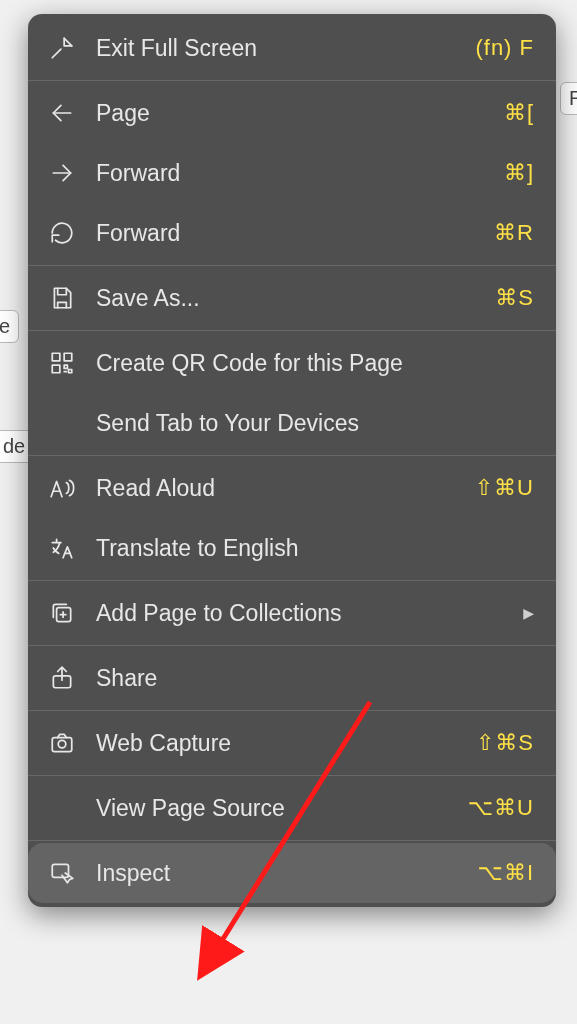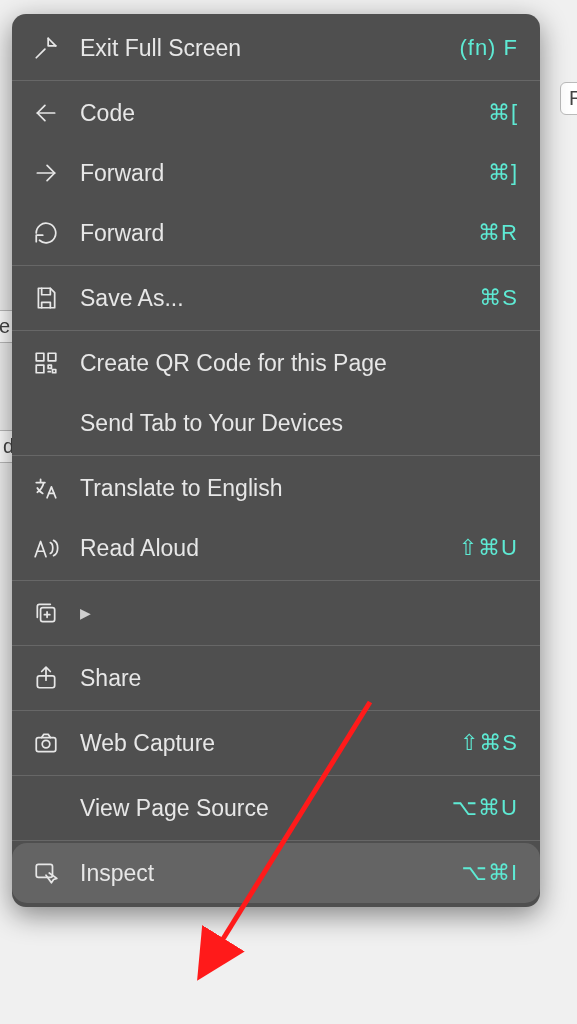--- a/index.html
+++ b/index.html
@@ -1,24 +1,24 @@
 <!DOCTYPE html>
 <html><head>
 <meta charset="utf-8">
 <style>
   html,body{margin:0;padding:0;width:577px;height:1024px;background:#f0f0f0;font-family:-apple-system,BlinkMacSystemFont,"Segoe UI",Helvetica,Arial,sans-serif;overflow:hidden;}
   .bg-frag{position:absolute;background:#fff;border:1px solid #bbb;border-radius:6px;color:#444;font-size:20px;padding:4px 8px;}
-  .menu{position:absolute;left:12px;top:14px;width:528px;background:#4f4f4f;border-radius:14px;box-shadow:0 8px 28px rgba(0,0,0,.45);padding:4px 0;}
+  .menu{position:absolute;left:28px;top:14px;width:528px;background:#4f4f4f;border-radius:14px;box-shadow:0 8px 28px rgba(0,0,0,.45);padding:4px 0;}
   .sep{height:1px;background:rgba(255,255,255,.14);margin:2px 0;}
   .item{display:flex;align-items:center;gap:18px;padding:14px 22px 14px 18px;color:#e7e7e7;font-size:23px;cursor:default;}
   .item.highlight{background:rgba(255,255,255,.12);border-radius:15px;}
   .ico{width:32px;height:32px;display:flex;align-items:center;justify-content:center;flex:0 0 32px;}
   .ico svg{width:26px;height:26px;stroke:#e7e7e7;stroke-width:1.6;fill:none;stroke-linecap:round;stroke-linejoin:round;}
   .lbl{flex:1 1 auto;}
-  .sc{flex:0 0 auto;color:#5eead4;font-size:22px;letter-spacing:1px;}
+  .sc{flex:0 0 auto;color:#fde047;font-size:22px;letter-spacing:1px;}
   .sub{flex:0 0 auto;color:#cfcfcf;font-size:14px;}
   #arrow{position:absolute;pointer-events:none;}
 </style>
 </head>
 <body>
 
 <div class="bg-frag" style="left:560px;top:82px;">RI</div>
 <div class="bg-frag" style="left:-10px;top:310px;">e</div>
 <div class="bg-frag" style="left:-6px;top:430px;">de</div>
 
@@ -38,21 +38,21 @@
 
   <div class="sep"></div>
 
   <div class="item">
     <span class="ico">
       <svg viewBox="0 0 24 24">
           <path d="M20 12H4"></path>
           <path d="M11 5l-7 7 7 7"></path>
         </svg>
     </span>
-    <span class="lbl">Code</span>
+    <span class="lbl">Page</span>
     <span class="sc">⌘[</span>
   </div>
 
   <div class="item">
     <span class="ico">
       <svg viewBox="0 0 24 24">
           <path d="M4 12h16"></path>
           <path d="M13 5l7 7-7 7"></path>
         </svg>
     </span>
@@ -103,52 +103,53 @@
   <div class="item">
     <span class="ico"></span>
     <span class="lbl">Send Tab to Your Devices</span>
   </div>
 
   <div class="sep"></div>
 
   <div class="item">
     <span class="ico">
       <svg viewBox="0 0 24 24">
+          <path d="M12 20l-5-14-5 14"></path>
+          <path d="M4 15h6"></path>
+          <path d="M16 7c3 1 3 9 0 10"></path>
+          <path d="M19 5c5 2 5 12 0 14"></path>
+        </svg>
+    </span>
+    <span class="lbl">Read Aloud</span>
+    <span class="sc">⇧⌘U</span>
+  </div>
+
+  <div class="item">
+    <span class="ico">
+      <svg viewBox="0 0 24 24">
           <path d="M3 7h8M7 4v3M10 7c-1 4-3 7-6 9"></path>
           <path d="M4 12c1 2 3 4 5 5"></path>
           <path d="M13 21l4-10 4 10"></path>
           <path d="M14.5 17h5"></path>
         </svg>
     </span>
     <span class="lbl">Translate to English</span>
   </div>
 
-  <div class="item">
-    <span class="ico">
-      <svg viewBox="0 0 24 24">
-          <path d="M12 20l-5-14-5 14"></path>
-          <path d="M4 15h6"></path>
-          <path d="M16 7c3 1 3 9 0 10"></path>
-          <path d="M19 5c5 2 5 12 0 14"></path>
-        </svg>
-    </span>
-    <span class="lbl">Read Aloud</span>
-    <span class="sc">⇧⌘U</span>
-  </div>
-
   <div class="sep"></div>
 
   <div class="item">
     <span class="ico">
       <svg viewBox="0 0 24 24">
           <rect x="7" y="7" width="13" height="13" rx="2"></rect>
           <path d="M4 16V6a2 2 0 0 1 2-2h10"></path>
           <path d="M13 11v5M10.5 13.5h5"></path>
         </svg>
     </span>
+    <span class="lbl">Add Page to Collections</span>
     <span class="sub">▶</span>
   </div>
 
   <div class="sep"></div>
 
   <div class="item">
     <span class="ico">
       <svg viewBox="0 0 24 24">
           <rect x="4" y="10" width="16" height="11" rx="2"></rect>
           <path d="M12 14V3"></path>

